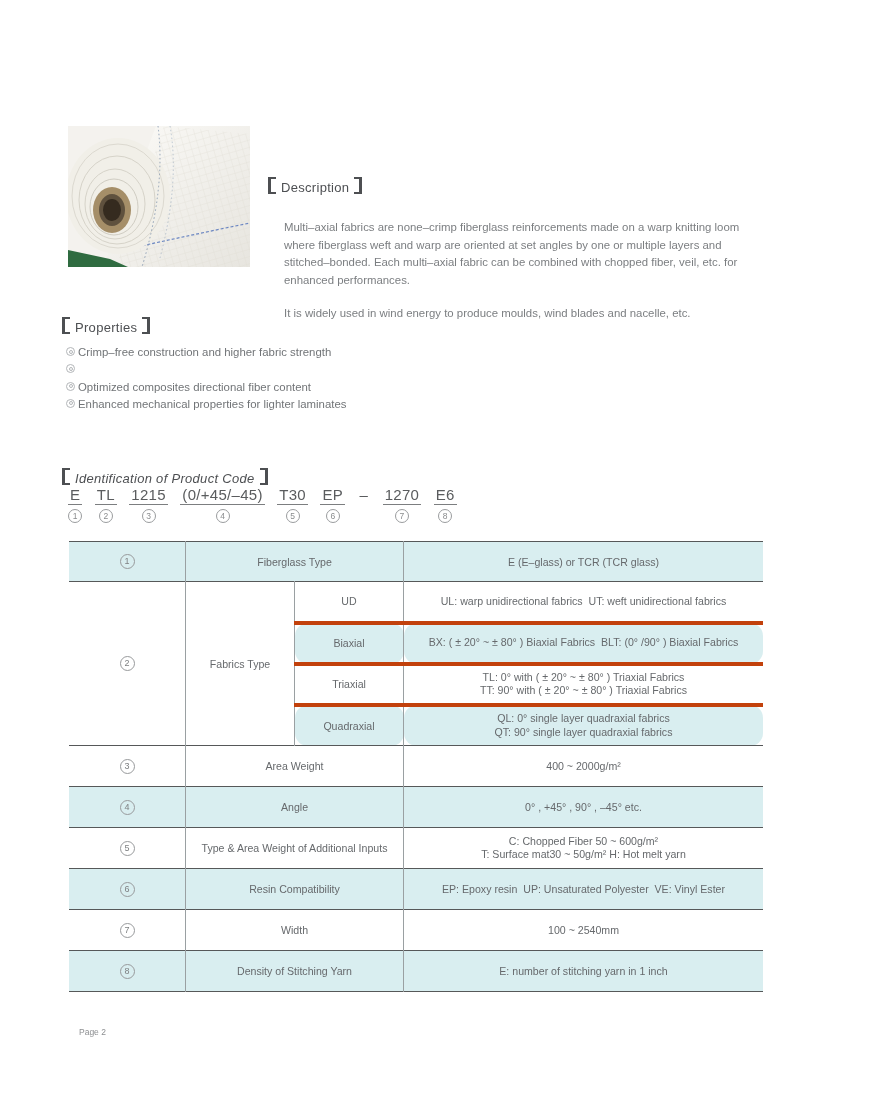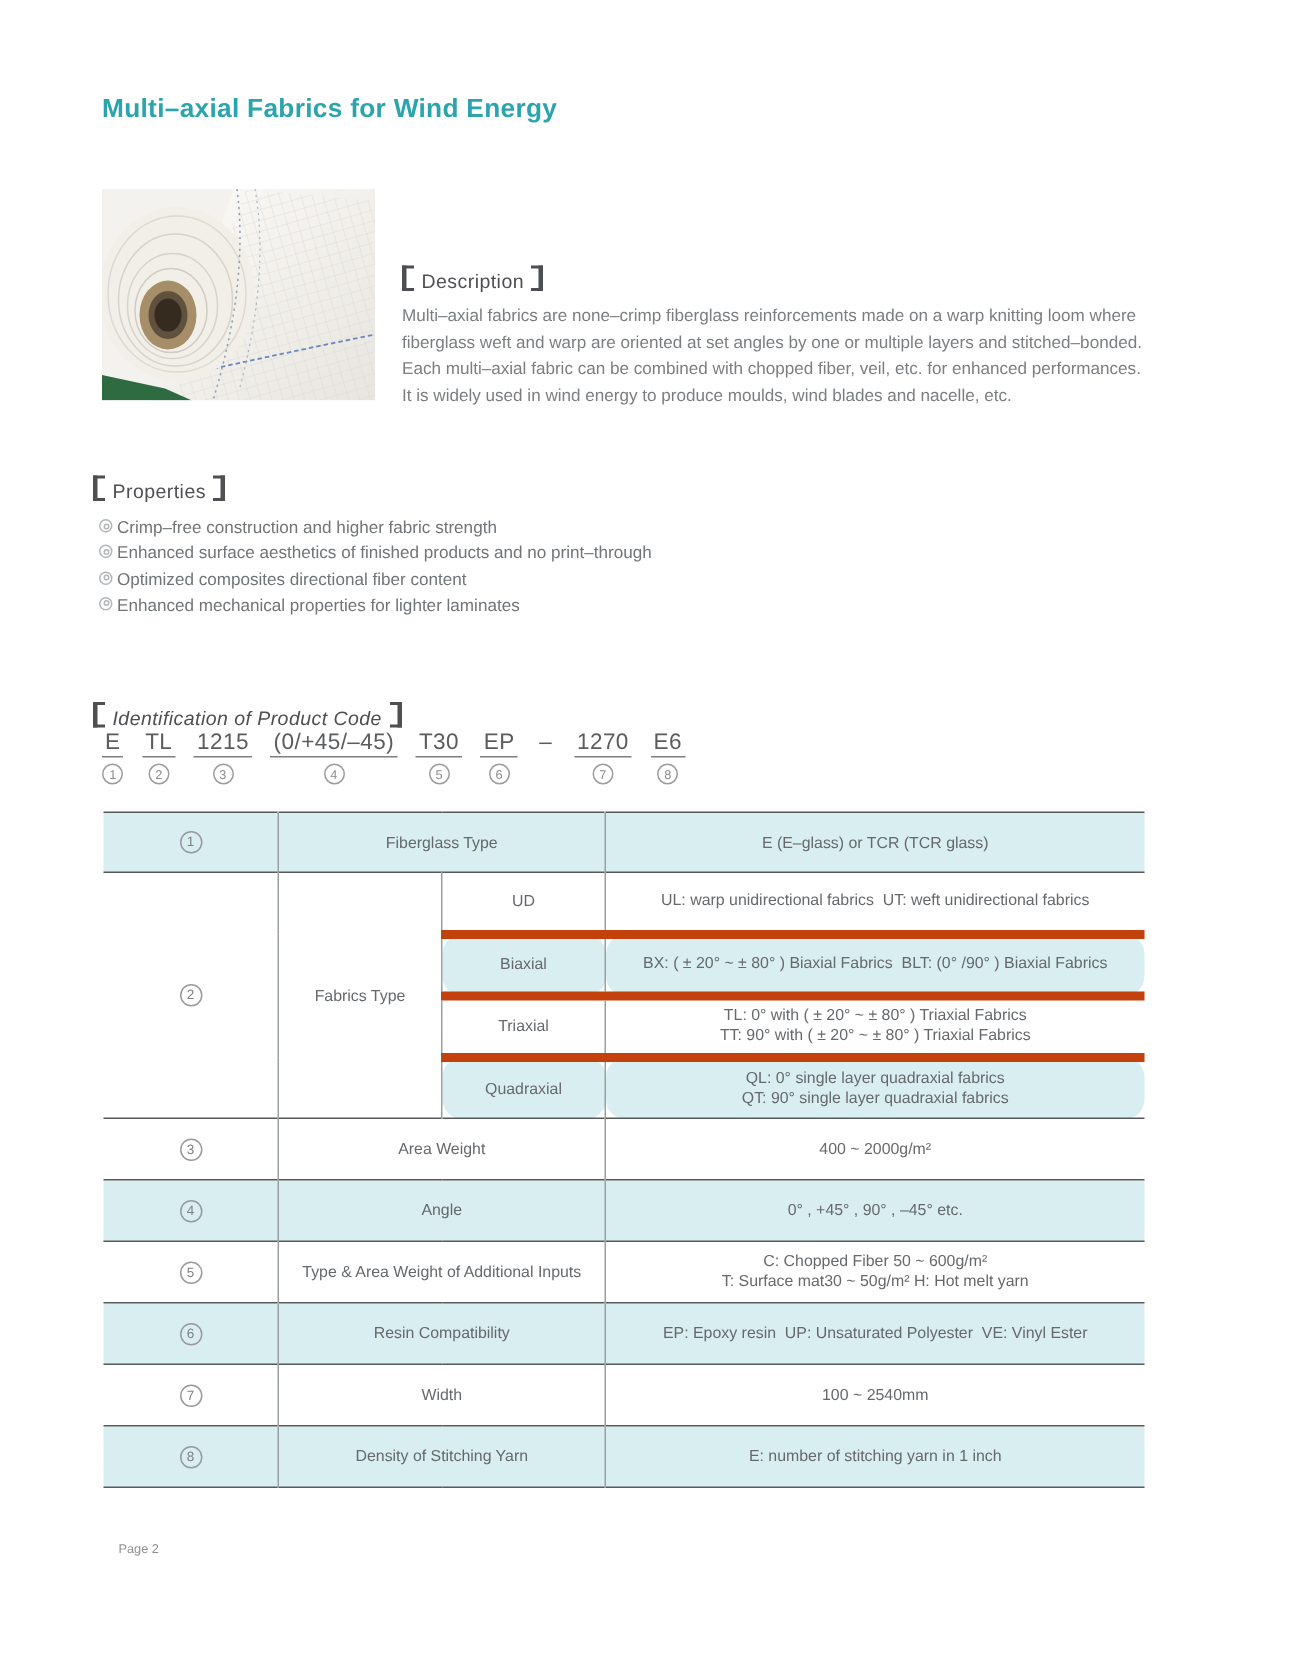--- a/index.html
+++ b/index.html
@@ -21,21 +21,21 @@
   .sec-head { position:absolute; font-size:13px; color:#4d4f52; letter-spacing:0.3px; white-space:nowrap;text-align:right; }
   .bk { display:inline-block; width:5px; height:13px; position:relative; top:2px; }
   .bk-l { border-left:3px solid #4d4f52; border-top:2px solid #4d4f52; border-bottom:2px solid #4d4f52; margin-right:5px; }
   .bk-r { border-right:3px solid #4d4f52; border-top:2px solid #4d4f52; border-bottom:2px solid #4d4f52; margin-left:5px; }
 
   
   .desc-body {
     position:absolute; left:268px; top:203px; width:500px;
     font-size:11.4px; line-height:17.6px; color:#7b7e81;
   }
-  .desc-body .para { margin:0; }
+  .desc-body .para { margin:16px; }
 
   
   .props { position:absolute; left:66px; top:344px; }
   .prop-item { font-size:11.4px; line-height:17.3px; color:#717477; white-space:nowrap; }
   .bullseye {
     display:inline-block; width:7px; height:7px; border:1px solid #b3b6b9; border-radius:50%;
     position:relative; margin-right:3px; top:0px;
   }
   .bullseye::after {
     content:""; position:absolute; left:1.5px; top:1.5px; width:4px; height:4px;
@@ -63,39 +63,38 @@
     border-top:1px solid #565859; border-bottom:1px solid #565859;
     font-size:10.6px; color:#66696c;
   }
   .spec-table td { text-align:center; vertical-align:middle; padding:2px 4px; }
   .col-num   { width:108px; }
   .col-label { width:117px; }
   .col-sub   { width:118px; }
   .col-val   { width:351px; }
   td.b-right { border-right:1px solid #9aa0a2; }
   tr.major td { border-top:1px solid #565859; }
-  tr.subsep td { border-top:6px solid #c2410c;border-radius:13px; }
+  tr.subsep td { border-top:4px solid #c2410c;border-radius:13px; }
   tr.h40 { height:40px; }
   tr.h41 { height:41px; }
   .teal { background:#d9eef0; }
   .cell-line { line-height:13.5px;text-align:center; }
   .tnum {
     display:inline-block; width:13px; height:13px; border:1px solid #989a9c; border-radius:50%;
     font-size:9px; line-height:13px; color:#7e8082; text-align:center;
   }
 
   
   .footer { position:absolute; left:68px; top:1027px; font-size:8.5px; color:#8d8f91;padding-left:11px; }
 </style>
 </head>
 <body>
 
 <div id="page">
 
-  <div class="doc-title">Multi–axial Fabrics for Wind Energy</div>
 
   <div class="photo">
     <svg width="182" height="141" viewBox="0 0 182 141">
       <defs>
         <linearGradient id="fab" x1="0" y1="0" x2="1" y2="1">
           <stop offset="0" stop-color="#fcfbf8"></stop>
           <stop offset="1" stop-color="#e7e5df"></stop>
         </linearGradient>
         <pattern id="grid" width="7" height="7" patternUnits="userSpaceOnUse" patternTransform="rotate(-16)">
           <path d="M0 0H7 M0 0V7" stroke="#dcd8cf" stroke-width="0.6" fill="none"></path>
@@ -125,21 +124,21 @@
   <div class="desc-body">
     <p class="para">Multi–axial fabrics are none–crimp fiberglass reinforcements made on a warp knitting loom where fiberglass weft and warp are oriented at set angles by one or multiple layers and stitched–bonded. Each multi–axial fabric can be combined with chopped fiber, veil, etc. for enhanced performances.</p>
     <p class="para">It is widely used in wind energy to produce moulds, wind blades and nacelle, etc.</p>
   </div>
 
   <div class="sec-head" style="left:62px; top:315px;">
     <span class="bk bk-l"></span><span>Properties</span><span class="bk bk-r"></span>
   </div>
   <div class="props">
     <div class="prop-item"><span class="bullseye"></span><span>Crimp–free construction and higher fabric strength</span></div>
-    <div class="prop-item"><span class="bullseye"></span><span>Enhanced surface aesthetics of finished products and no print–through</span></div>
+    <div class="prop-item"><span class="bullseye"></span></div>
     <div class="prop-item"><span class="bullseye"></span><span>Optimized composites directional fiber content</span></div>
     <div class="prop-item"><span class="bullseye"></span><span>Enhanced mechanical properties for lighter laminates</span></div>
   </div>
 
   <div class="sec-head" style="left:62px; top:466px;font-style:italic;">
     <span class="bk bk-l"></span><span>Identification of Product Code</span><span class="bk bk-r"></span>
   </div>
   <div class="code-line">
     <span class="code-seg"><span class="txt">E</span><span class="circ-num">1</span></span>
     <span class="code-seg"><span class="txt">TL</span><span class="circ-num">2</span></span>

